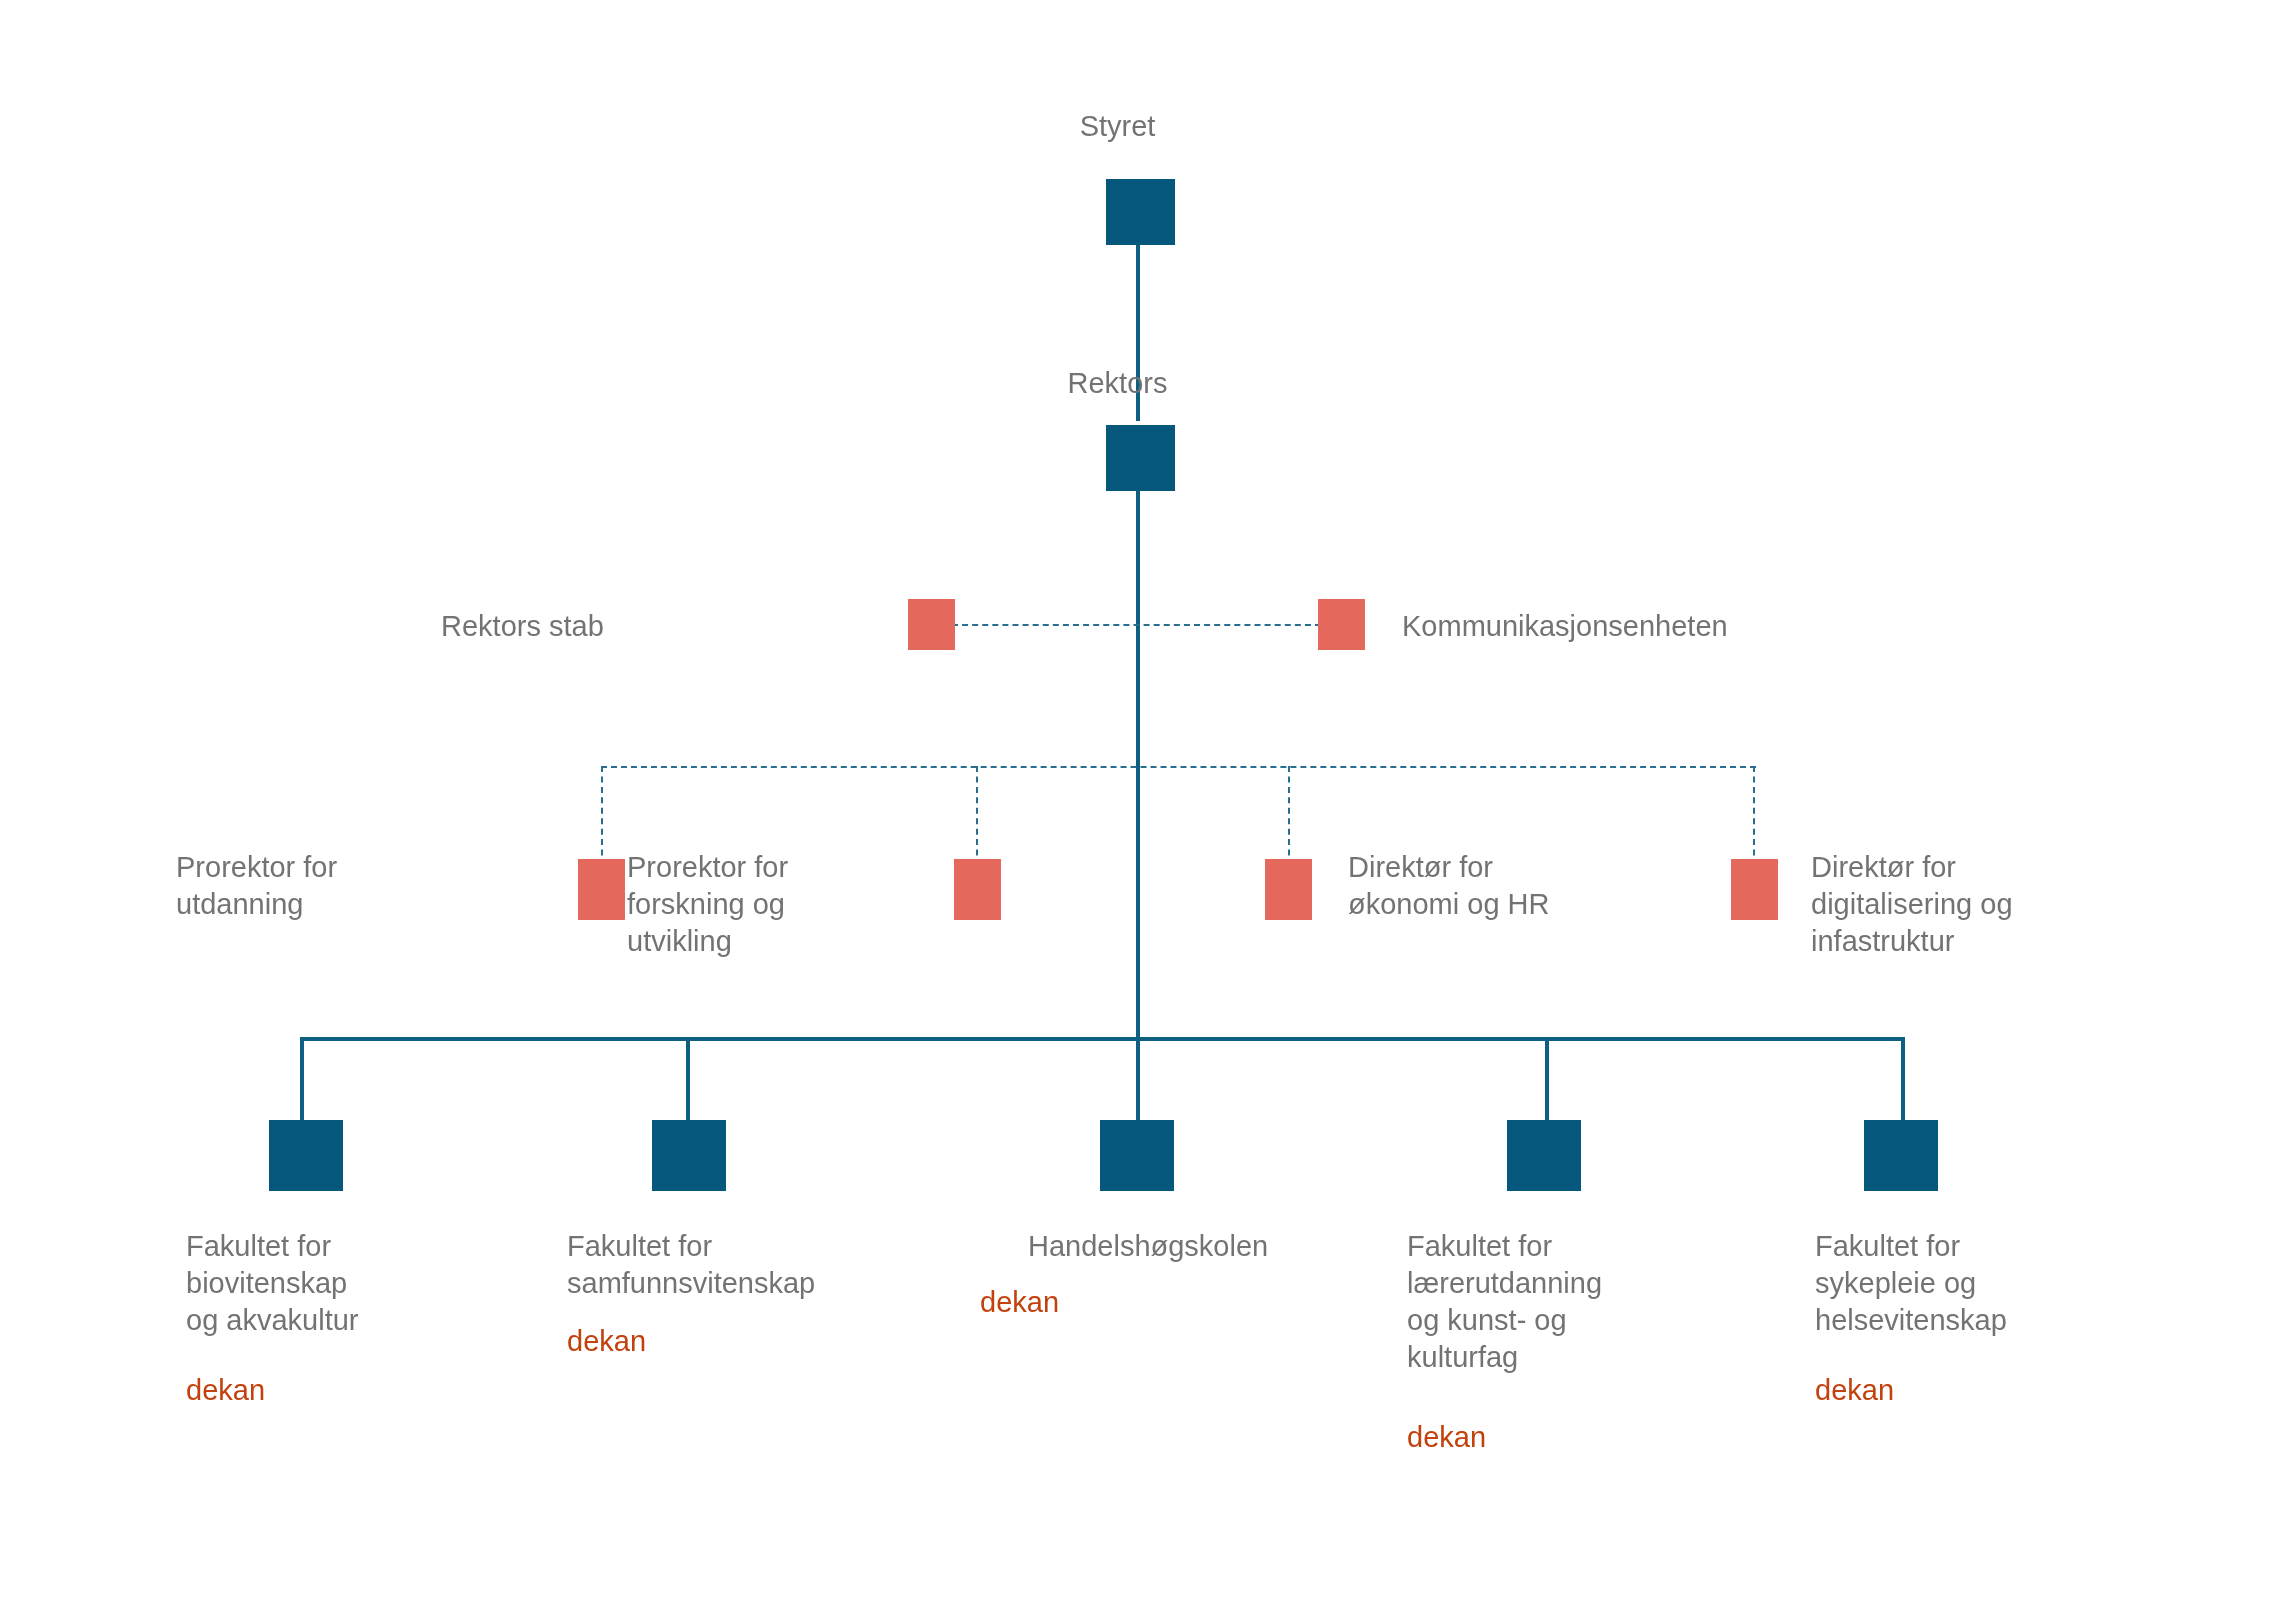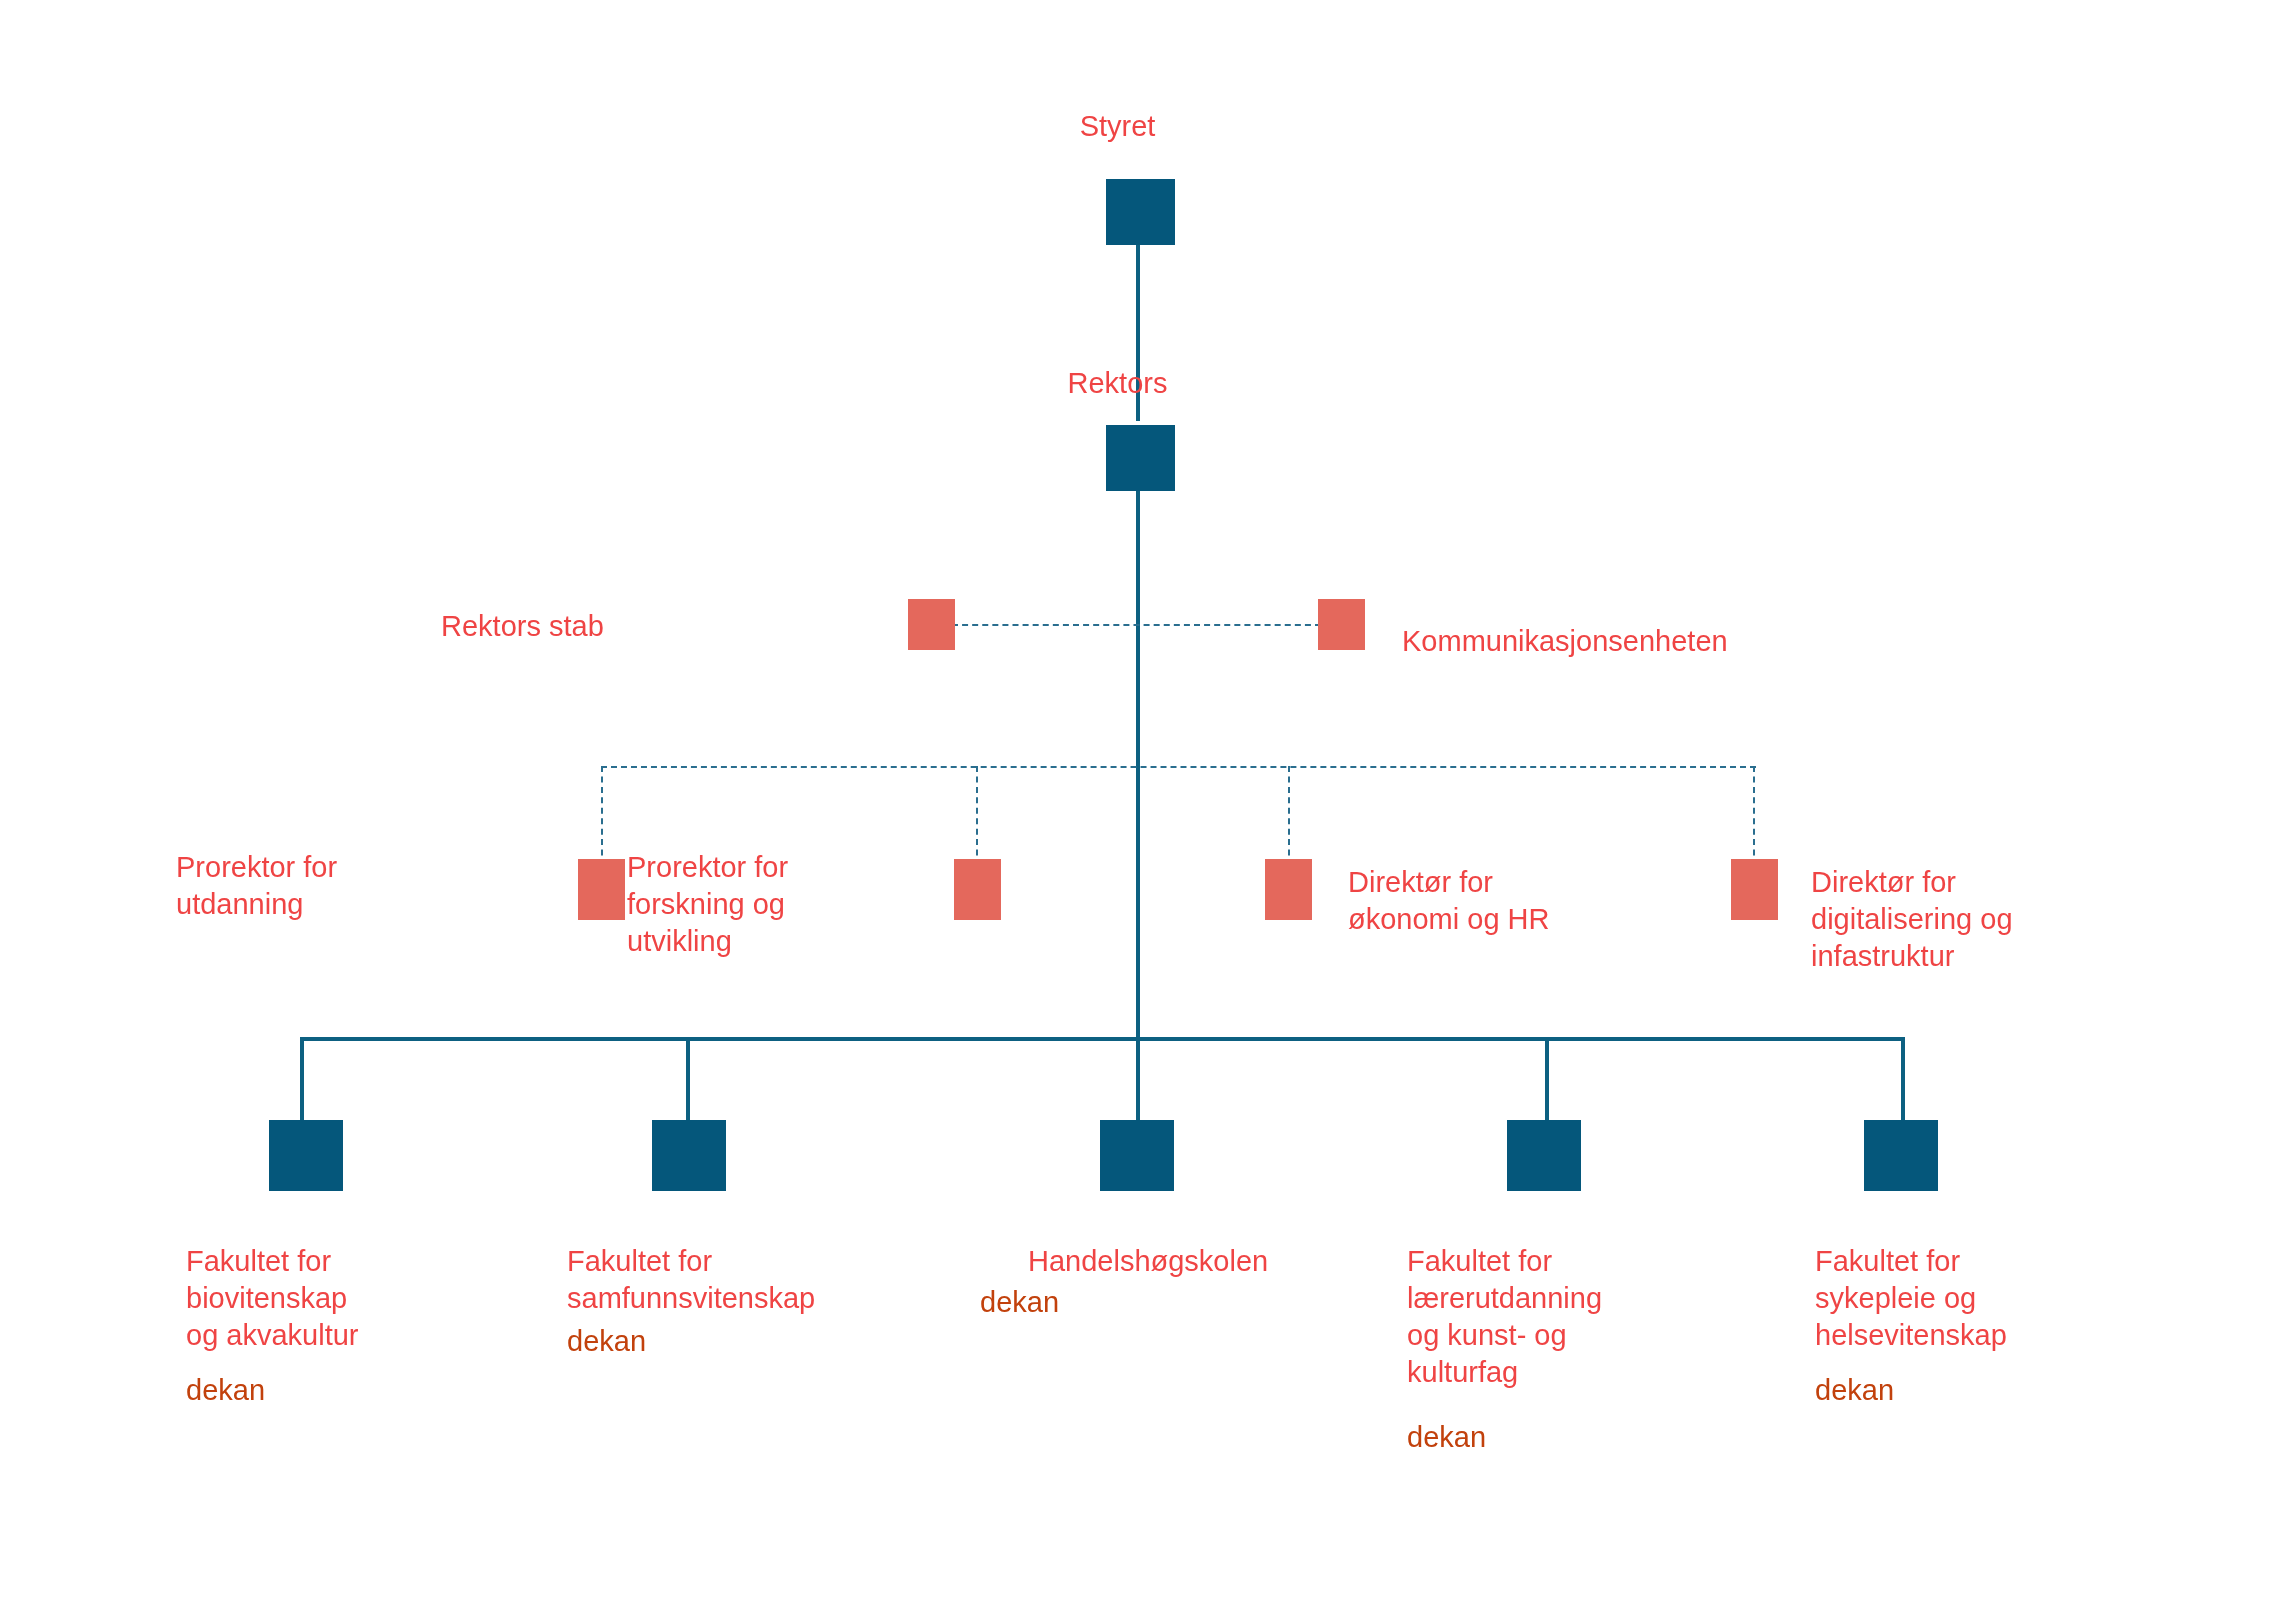--- a/index.html
+++ b/index.html
@@ -39,26 +39,26 @@
     background: #05577b;
   }
   .box-coral {
     background: #e4685c;
   }
 
   .node-label {
     position: absolute;
     font-size: 29px;
     line-height: 1.28;
-    color: #ef4444;
+    color: #737373;
     white-space: pre-line;
   }
   .label-center { text-align: center; }
   .label-right  { }
-  .label-left   { text-align: left; margin-top: 15px; }
+  .label-left   { text-align: left; }
 
   .role-label {
     position: absolute;
     font-size: 29px;
     line-height: 1.28;
     color: #c2410c;
   }
 
   
   .line-v-solid {

